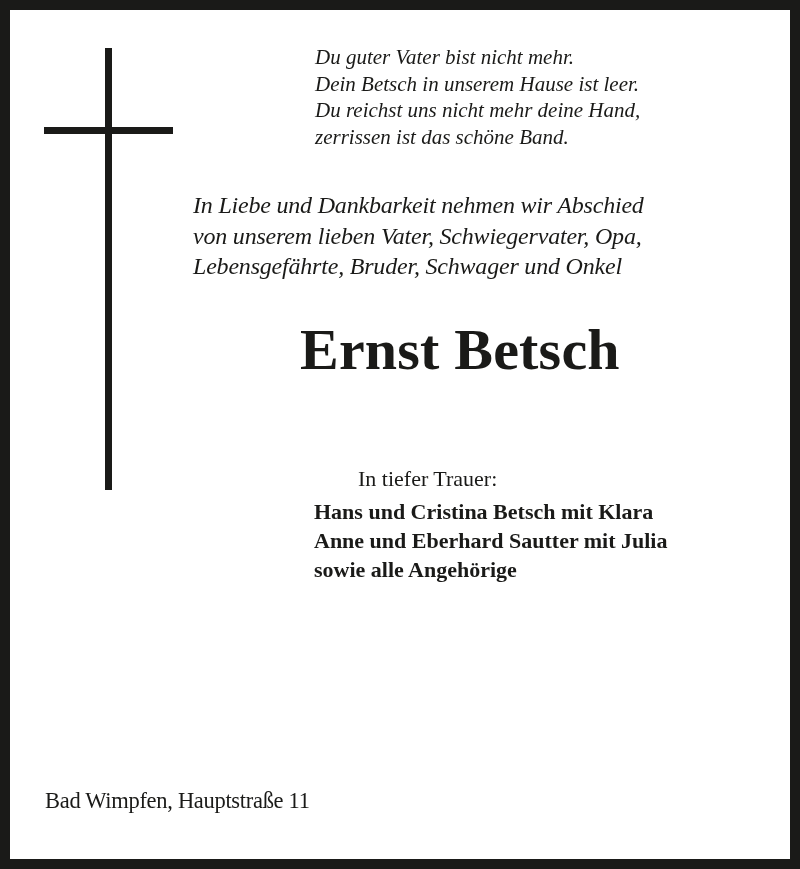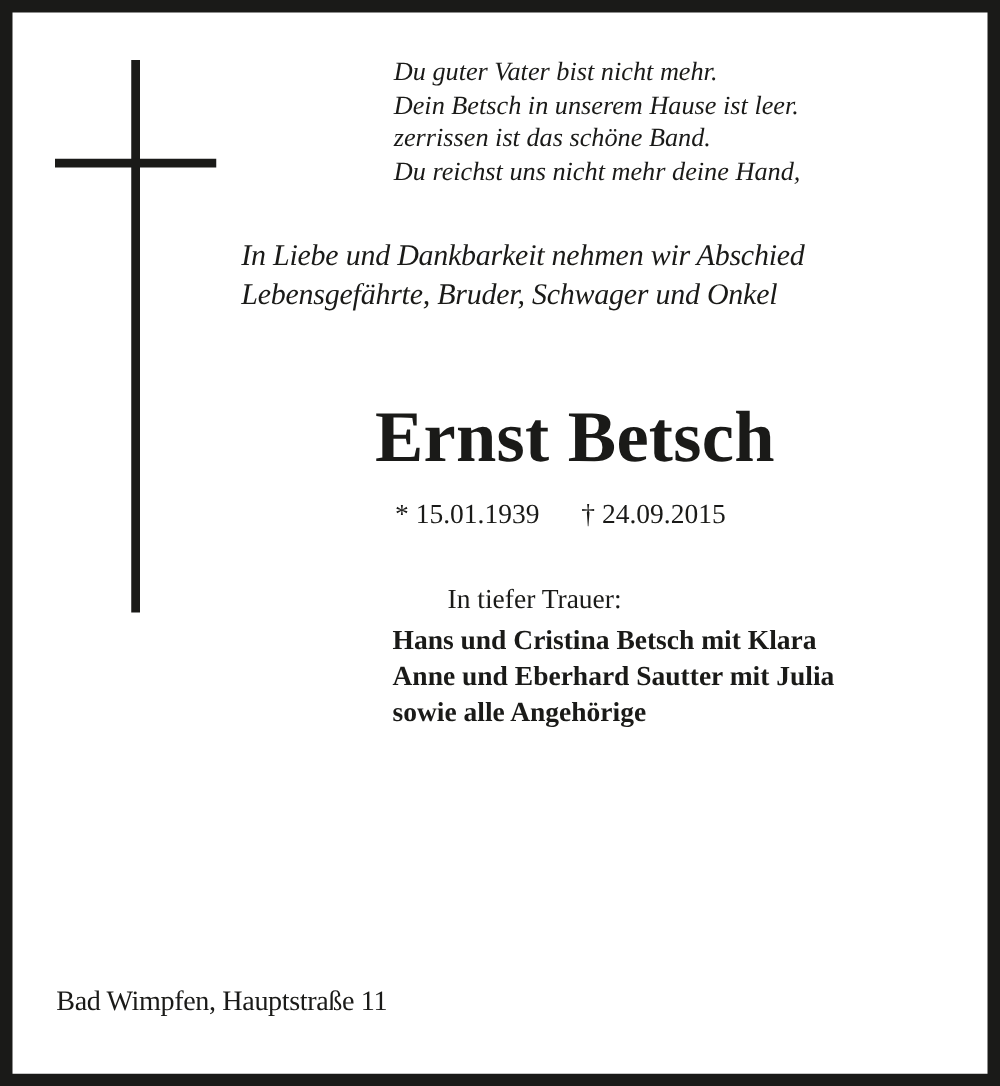--- a/index.html
+++ b/index.html
@@ -103,35 +103,32 @@
 <div class="card">
 
   <div>
     <div class="cross-v"></div>
     <div class="cross-h"></div>
   </div>
 
   <div class="poem">
     <div>Du guter Vater bist nicht mehr.</div>
     <div>Dein Betsch in unserem Hause ist leer.</div>
+    <div>Du reichst uns nicht mehr deine Hand,</div>
     <div>zerrissen ist das schöne Band.</div>
-    <div>Du reichst uns nicht mehr deine Hand,</div>
   </div>
 
   <div class="intro">
     <div>In Liebe und Dankbarkeit nehmen wir Abschied</div>
+    <div>von unserem lieben Vater, Schwiegervater, Opa,</div>
     <div>Lebensgefährte, Bruder, Schwager und Onkel</div>
   </div>
 
   <div class="name">Ernst Betsch</div>
 
-  <div class="dates">
-    <span>* 15.01.1939</span>
-    <span class="died">† 24.09.2015</span>
-  </div>
 
   <div class="mourning-label">In tiefer Trauer:</div>
 
   <div class="mourners">
     <div>Hans und Cristina Betsch mit Klara</div>
     <div>Anne und Eberhard Sautter mit Julia</div>
     <div>sowie alle Angehörige</div>
   </div>
 
 

